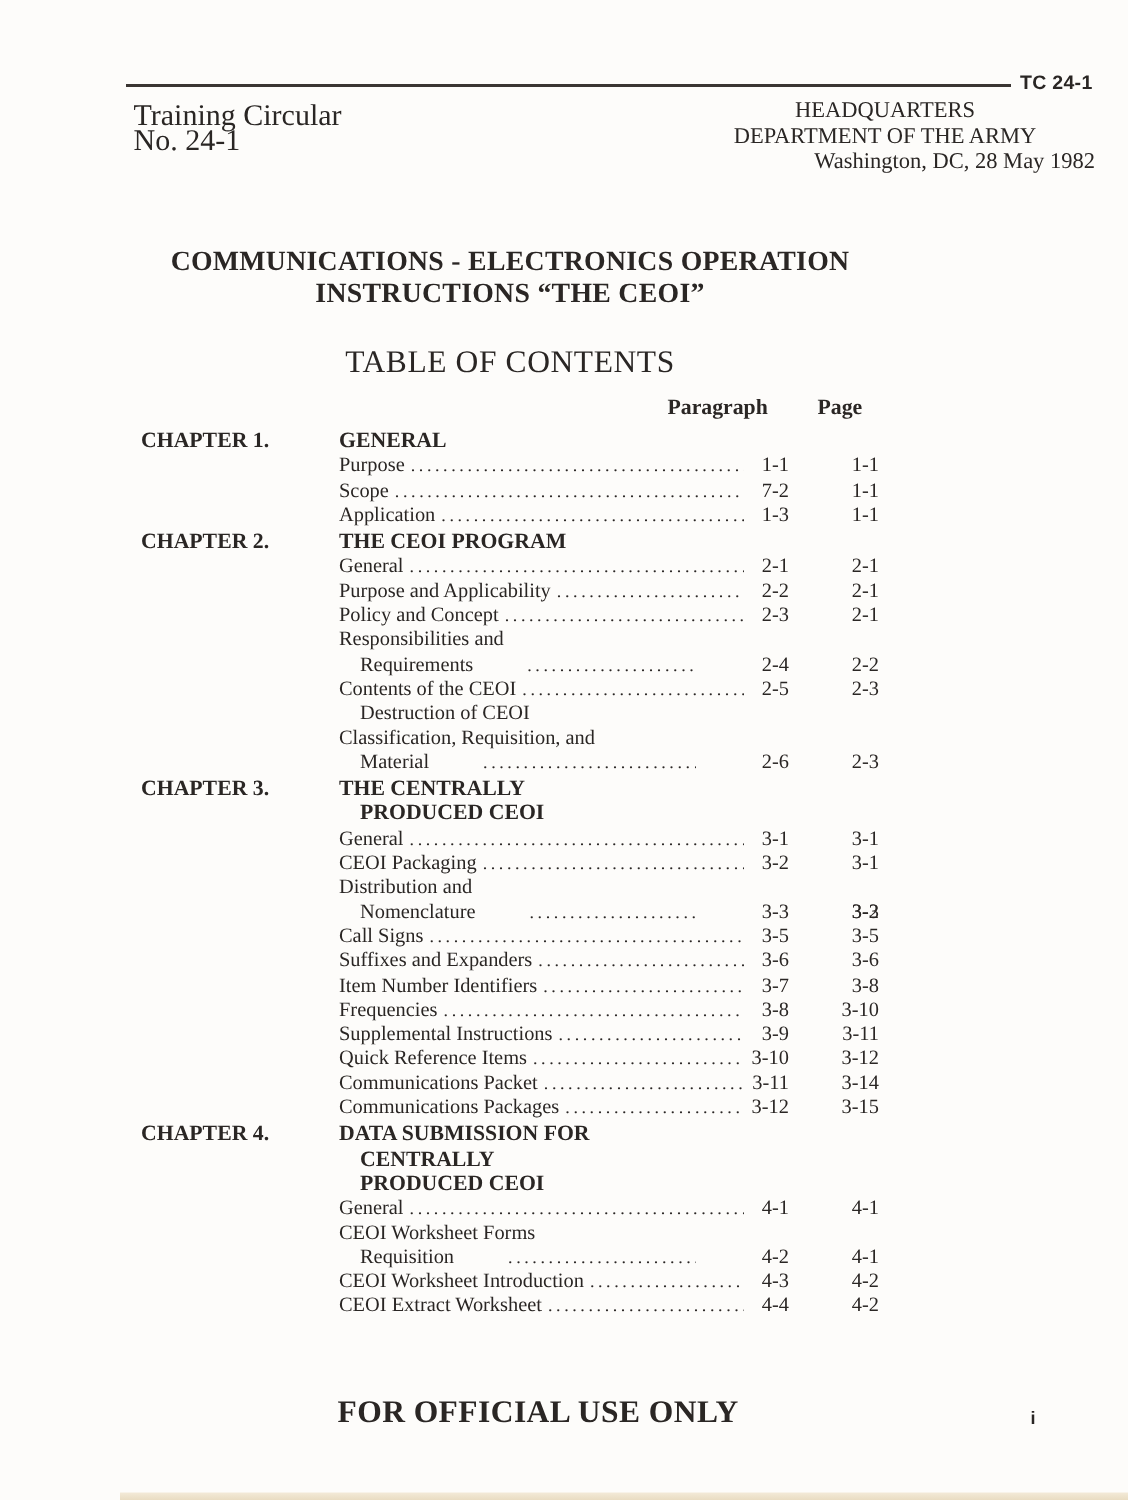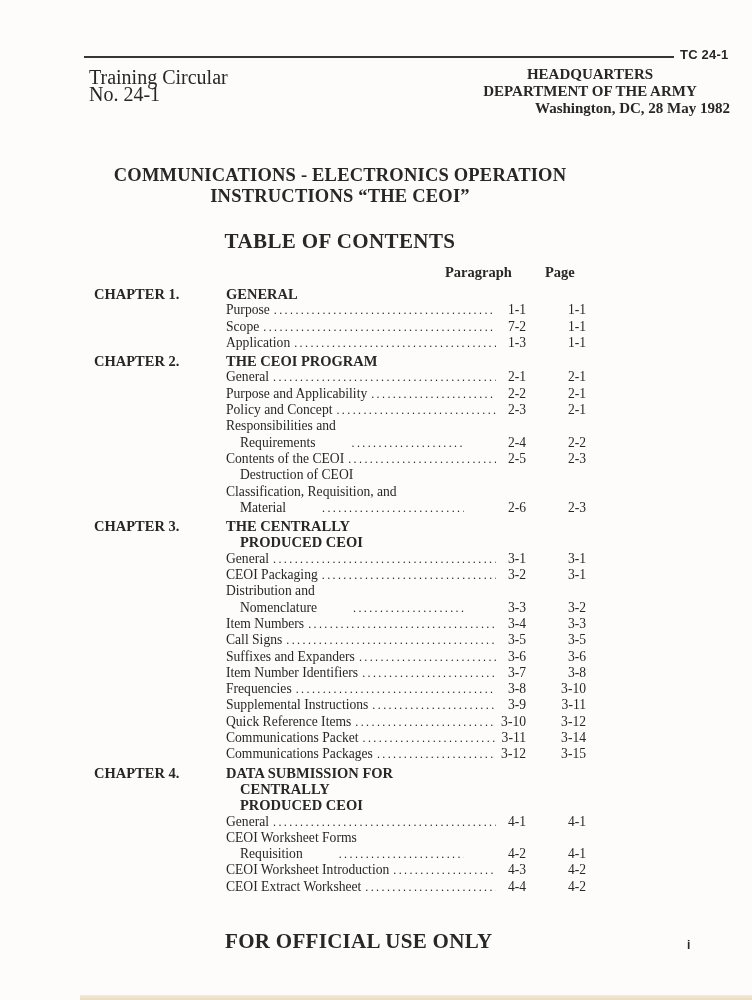--- a/index.html
+++ b/index.html
@@ -21,31 +21,31 @@
     position: absolute; left: 680px; top: 47px;
     font-family: "Liberation Sans", "DejaVu Sans", sans-serif;
     font-weight: bold; font-size: 13px; letter-spacing: 0.2px;
   }
   .header-left {
     position: absolute; left: 89px; top: 69px;
     font-weight: normal; font-size: 20px; line-height: 17px;
   }
   .header-right {
     position: absolute; right: 22px; top: 66px; width: 280px;
-    text-align: center; font-weight: bold; font-size: 15px; line-height: 17px;
+    text-align: center; font-weight: normal; font-size: 15px; line-height: 17px;
   }
   .header-right .line3 { text-align: right; }
   .doc-title {
     position: absolute; left: 80px; width: 520px; top: 165px;
     text-align: center; font-weight: bold; font-size: 18.5px; line-height: 21px;
     letter-spacing: 0.2px;
   }
   .toc-heading {
     position: absolute; left: 80px; width: 520px; top: 229px;
-    text-align: center; font-weight: bold; font-size: 21px; letter-spacing: 0.4px;
+    text-align: center; font-weight: normal; font-size: 21px; letter-spacing: 0.4px;
   }
   .col-headers {
     position: absolute; top: 264px; left: 0; width: 752px; height: 18px;
     font-weight: bold; font-size: 14.5px;
   }
   .col-headers .h-para { position: absolute; left: 445px; }
   .col-headers .h-page { position: absolute; left: 545px; }
 
   .toc { position: absolute; left: 0; top: 286px; width: 752px; }
   .chapter { position: relative; margin-bottom: 2px; }
@@ -232,25 +232,20 @@
         <div class="entry">
           <span class="pre">Distribution and</span>
           <div class="row indent">
             <span class="lbl">Nomenclature</span>
             <span class="dots"></span>
             <span class="para">3-3</span>
           </div>
           <span class="pg">3-2</span>
         </div>
         <div class="entry">
-          <div class="row">
-            <span class="lbl">Item Numbers</span>
-            <span class="dots"></span>
-            <span class="para">3-4</span>
-          </div>
           <span class="pg">3-3</span>
         </div>
         <div class="entry">
           <div class="row">
             <span class="lbl">Call Signs</span>
             <span class="dots"></span>
             <span class="para">3-5</span>
           </div>
           <span class="pg">3-5</span>
         </div>

